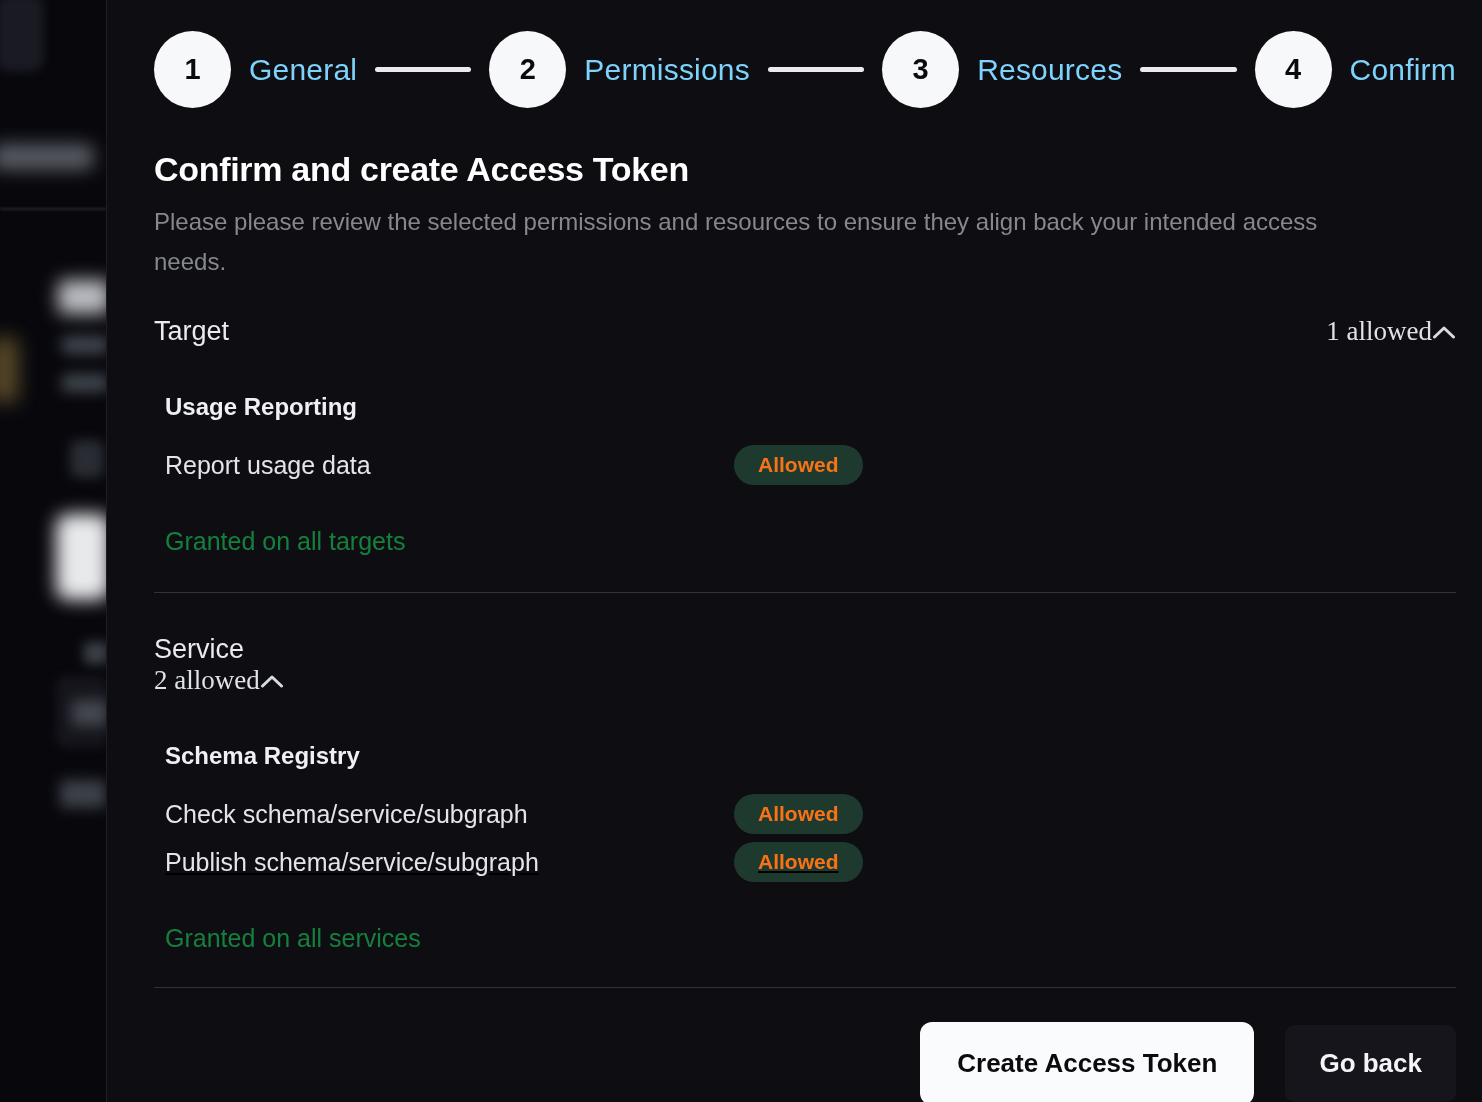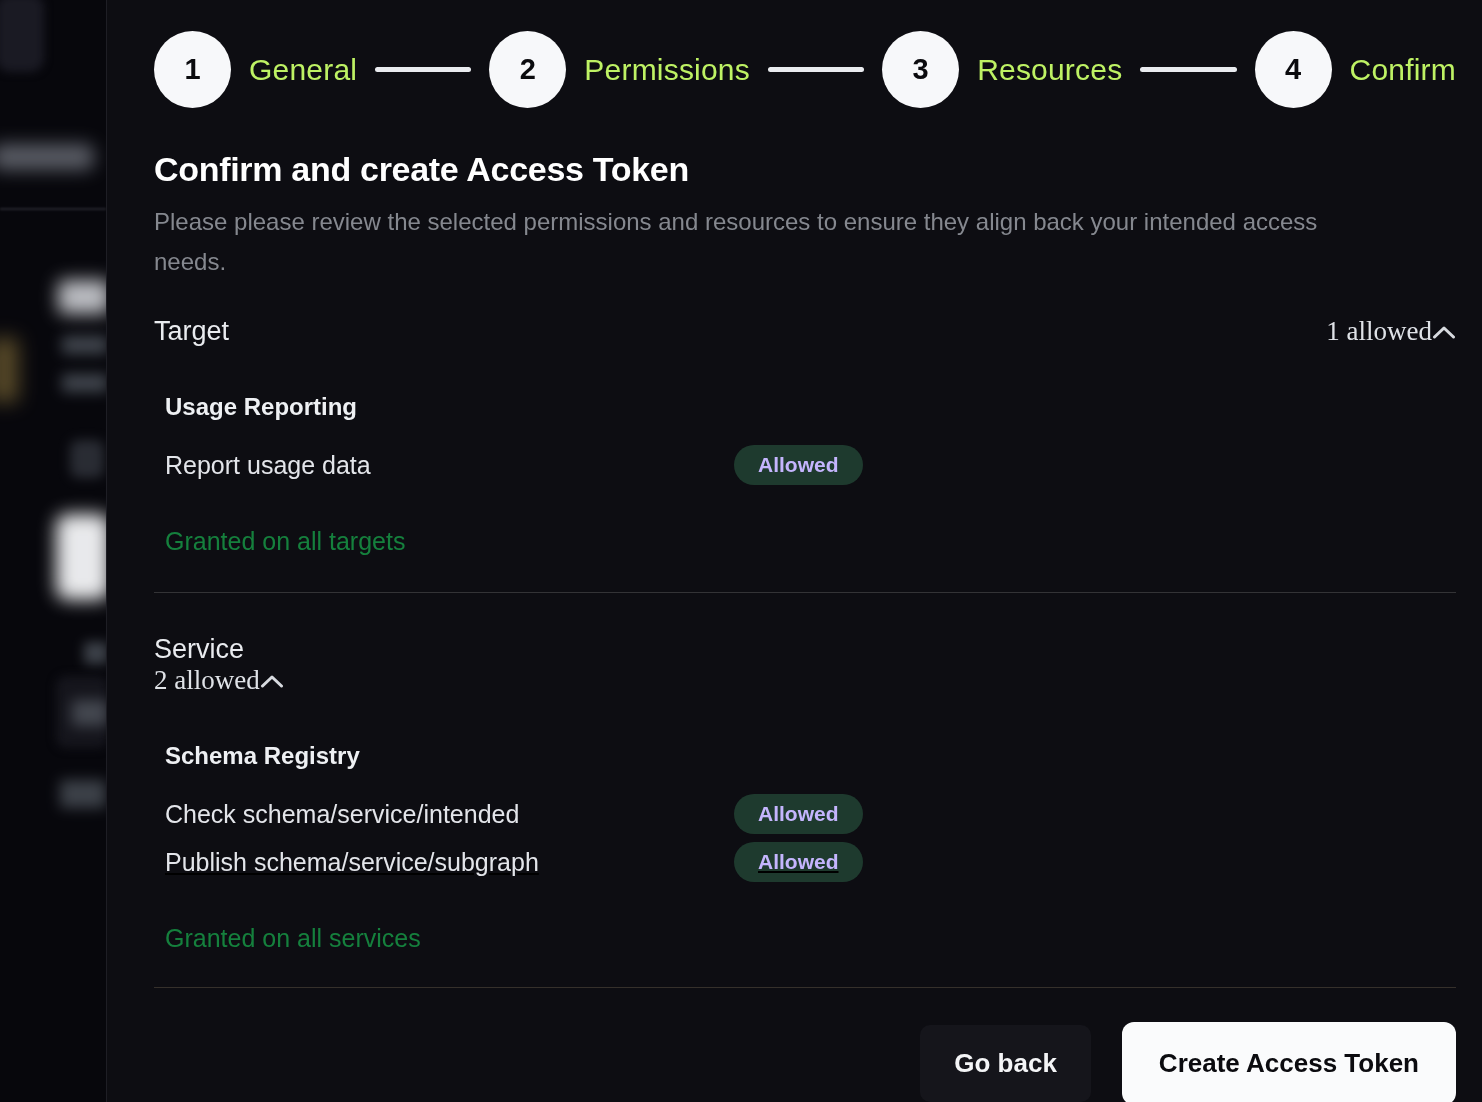--- a/index.html
+++ b/index.html
@@ -38,42 +38,42 @@
 
   
   .stepper { display:flex; align-items:center; margin-top:31px; height:77px; }
   .step { display:flex; align-items:center; gap:18px; flex:none; }
   .step-circle {
     width:77px; height:77px; border-radius:50%;
     background:#f7f8fa; color:#0b0b0e;
     display:flex; align-items:center; justify-content:center;
     font-size:29px; font-weight:600;
   }
-  .step-label { font-size:30px; font-weight:500; color:#bef264; letter-spacing:.2px; white-space:nowrap; }
+  .step-label { font-size:30px; font-weight:500; color:#7dd3fc; letter-spacing:.2px; white-space:nowrap; }
   .connector { flex:1 1 auto; min-width:70px; height:5px; background:#e9ebef; border-radius:3px; margin:0 18px; }
 
   
   .page-title { margin-top:42px; font-size:34px; font-weight:700; color:#ffffff; letter-spacing:-.3px; }
   .page-desc  { margin-top:13px; font-size:24px; line-height:40px; color:#85888f; max-width:1235px; }
 
   
   .section-header { display:flex; align-items:flex-start; justify-content:space-between; margin-top:34px; }
   .section-header.second { margin-top:41px;flex-direction:column; }
   .section-title { font-size:27px; font-weight:500; color:#e9ebef; }
   .section-summary { display:flex; align-items:center; cursor:pointer;font-family:Liberation Serif, serif; }
   .summary-text { font-size:27px; font-weight:500; color:#dfe2e7; }
   .chevron { display:flex; align-items:center; }
 
   .group-title { margin:46px 0 0 11px; font-size:24px; font-weight:700; color:#eef0f3; }
   .perm-row { display:flex; align-items:center; margin:24px 0 0 11px; height:40px; }
   .perm-row + .perm-row { margin-top:8px;text-decoration:underline; }
   .perm-label { width:569px; font-size:25px; color:#e3e5ea; }
   .badge {
     height:40px; padding:0 24px; border-radius:20px;
-    background:#1e3a2e; color:#c4b5fd;
+    background:#1e3a2e; color:#f97316;
     font-size:21px; font-weight:700;
     display:inline-flex; align-items:center; justify-content:center;
   }
   .granted-note { margin:42px 0 0 11px; font-size:25px; color:#15803d; }
   .divider { margin-top:36px; border-top:1px solid #333336; }
   .divider.second { margin-top:34px; border-top-color:#35302b; }
 
   
   .footer { display:flex; justify-content:flex-end; align-items:center; gap:31px; margin-top:34px; }
   .btn { border:none; border-radius:10px; font-family:inherit; font-size:26px; font-weight:600; cursor:pointer; }
@@ -159,28 +159,28 @@
       <span class="summary-text">2 allowed</span>
       <span class="chevron">
         <svg width="24" height="14" viewBox="0 0 24 14">
             <path d="M2.5 12 L12 3 L21.5 12" fill="none" stroke="#d7dadf" stroke-width="3" stroke-linecap="round" stroke-linejoin="round"></path>
           </svg>
       </span>
     </div>
   </div>
   <div class="group-title">Schema Registry</div>
   <div class="perm-row">
-    <div class="perm-label">Check schema/service/intended</div>
+    <div class="perm-label">Check schema/service/subgraph</div>
     <div class="badge">Allowed</div>
   </div>
   <div class="perm-row">
     <div class="perm-label">Publish schema/service/subgraph</div>
     <div class="badge">Allowed</div>
   </div>
   <div class="granted-note">Granted on all services</div>
   <div class="divider second"></div>
 
   <div class="footer">
+    <button class="btn btn-primary">Create Access Token</button>
     <button class="btn btn-secondary">Go back</button>
-    <button class="btn btn-primary">Create Access Token</button>
   </div>
 
 </div>
 
 </body></html>

